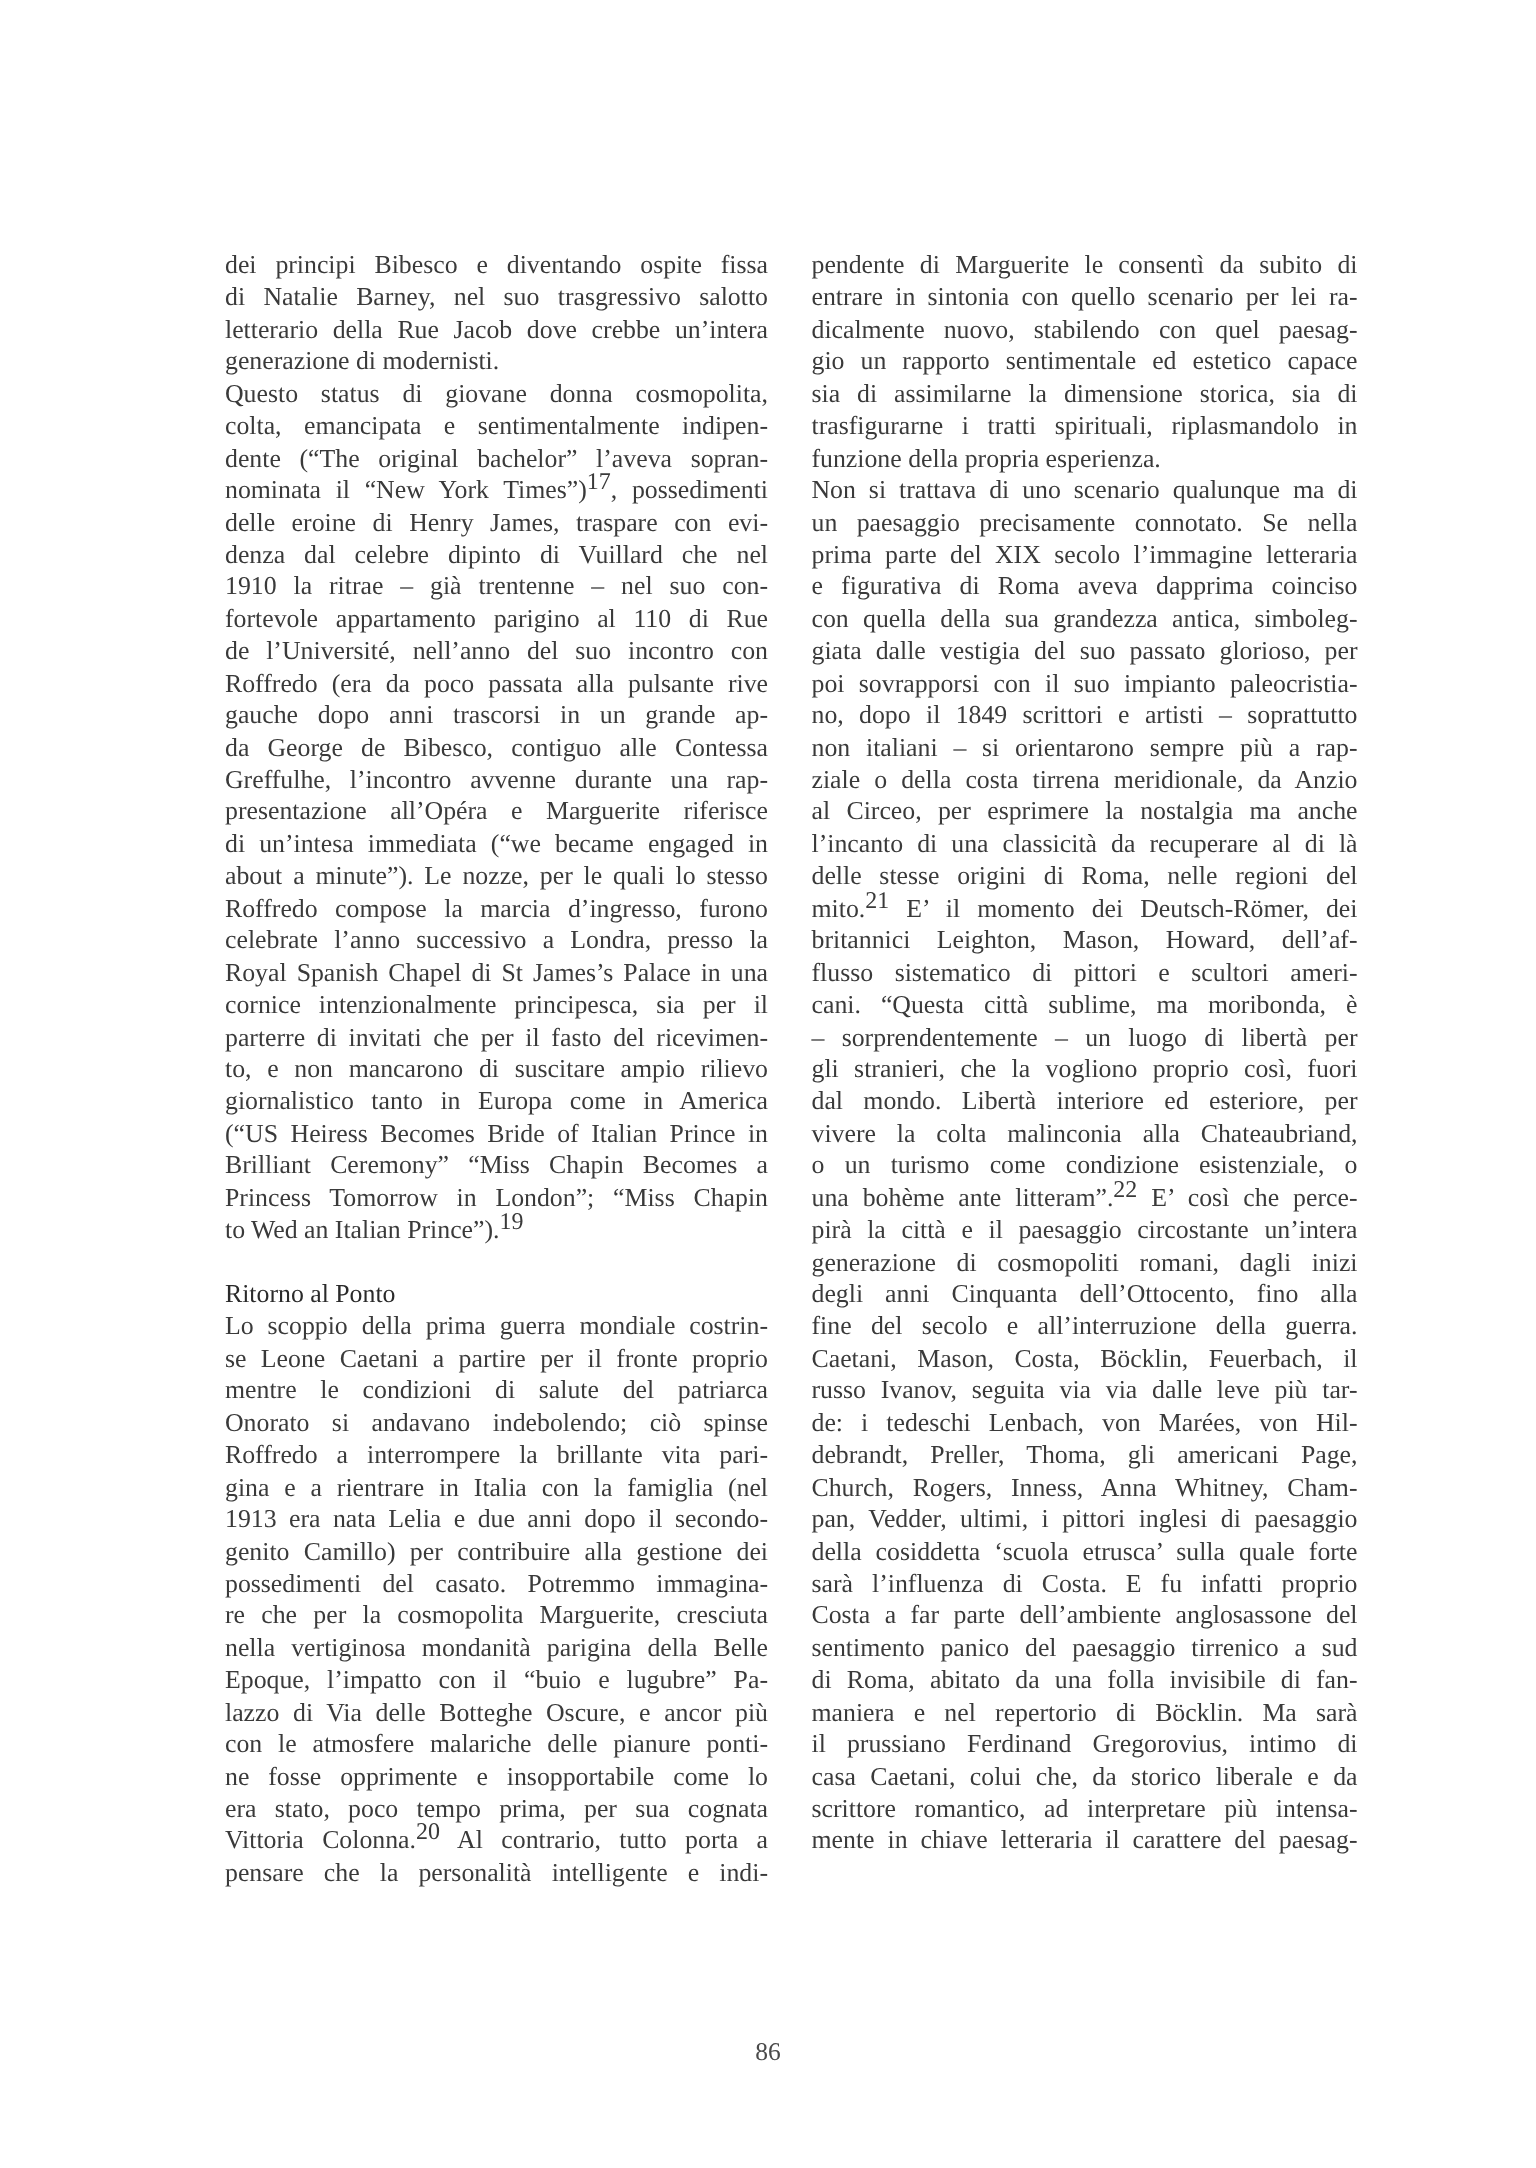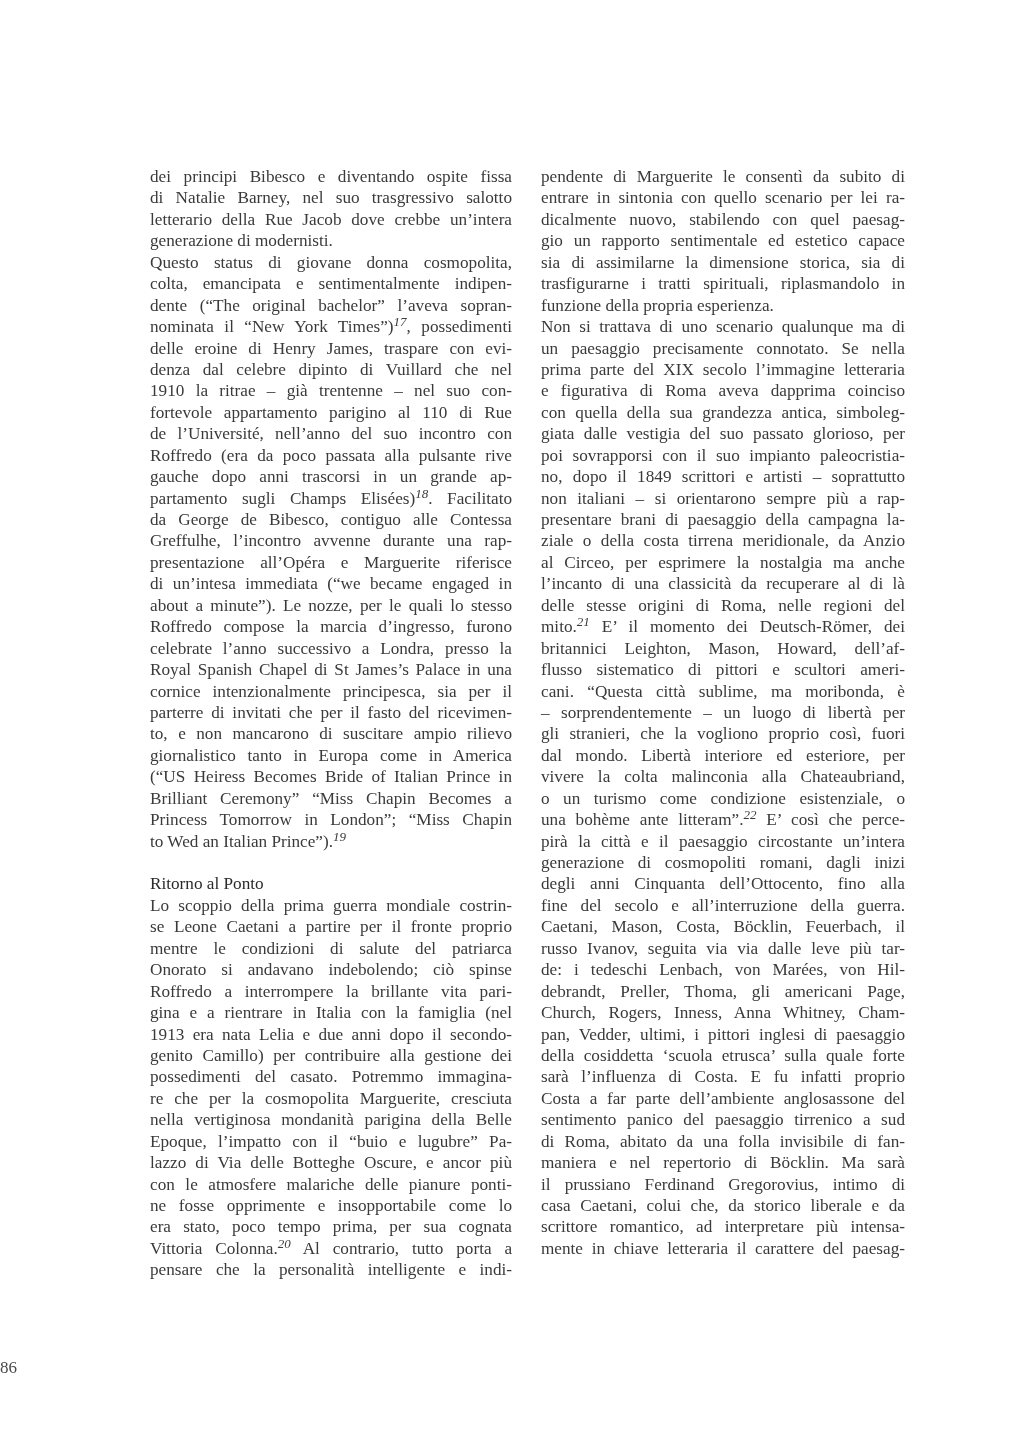--- a/index.html
+++ b/index.html
@@ -5,22 +5,22 @@
   html, body { margin:0; padding:0; background:#ffffff; }
   body { width:1024px; height:1445px; position:relative; overflow:hidden; }
   .page { position:absolute; left:0; top:0; width:896px; height:1445px; background:#ffffff;margin-top:18px; }
   .col { position:absolute; top:148px; width:362px; font-family:"Liberation Serif", "DejaVu Serif", serif; font-size:17.2px; color:#3a3a3a; }
   .col.left { left:150px; }
   .col.right { left:541px; width:364px; }
   .line { display:block; height:21.45px; line-height:21.45px; white-space:nowrap; text-align:justify; text-align-last:justify; overflow:visible; }
   .line.last { text-align-last:left; }
   .gap { display:block; height:21.45px; }
   .heading { display:block; height:21.45px; line-height:21.45px; font-weight:normal; color:#2a2a2a; white-space:nowrap; }
-  sup { font-size:13px; line-height:0; vertical-align:6px;font-style:italic; }
-  .page-number { position:absolute; top:1340px; left:0; width:1024px; text-align:left; font-family:"Liberation Serif", "DejaVu Serif", serif; font-size:17px; color:#4a4a4a; }
+  sup { font-size:16px; line-height:0; vertical-align:6px; }
+  .page-number { position:absolute; top:1340px; left:0; width:1024px; text-align:center; font-family:"Liberation Serif", "DejaVu Serif", serif; font-size:17px; color:#4a4a4a; }
 </style>
 </head>
 <body>
 
 <div class="page">
 
   <div class="col left">
 
     <span class="line">dei principi Bibesco e diventando ospite fissa</span>
     <span class="line">di Natalie Barney, nel suo trasgressivo salotto</span>
@@ -31,21 +31,20 @@
     <span class="line">colta, emancipata e sentimentalmente indipen-</span>
     <span class="line">dente (“The original bachelor” l’aveva sopran-</span>
     <span class="line"><span>nominata il “New York Times”)</span><sup>17</sup><span>, possedimenti</span></span>
     <span class="line">delle eroine di Henry James, traspare con evi-</span>
     <span class="line">denza dal celebre dipinto di Vuillard che nel</span>
     <span class="line">1910 la ritrae – già trentenne – nel suo con-</span>
     <span class="line">fortevole appartamento parigino al 110 di Rue</span>
     <span class="line">de l’Université, nell’anno del suo incontro con</span>
     <span class="line">Roffredo (era da poco passata alla pulsante rive</span>
     <span class="line">gauche dopo anni trascorsi in un grande ap-</span>
-    <span class="line"><span>partamento sugli Champs Elisées)</span><sup>18</sup><span>. Facilitato</span></span>
     <span class="line">da George de Bibesco, contiguo alle Contessa</span>
     <span class="line">Greffulhe, l’incontro avvenne durante una rap-</span>
     <span class="line">presentazione all’Opéra e Marguerite riferisce</span>
     <span class="line">di un’intesa immediata (“we became engaged in</span>
     <span class="line">about a minute”). Le nozze, per le quali lo stesso</span>
     <span class="line">Roffredo compose la marcia d’ingresso, furono</span>
     <span class="line">celebrate l’anno successivo a Londra, presso la</span>
     <span class="line">Royal Spanish Chapel di St James’s Palace in una</span>
     <span class="line">cornice intenzionalmente principesca, sia per il</span>
     <span class="line">parterre di invitati che per il fasto del ricevimen-</span>
@@ -91,21 +90,20 @@
 
     <span class="line">Non si trattava di uno scenario qualunque ma di</span>
     <span class="line">un paesaggio precisamente connotato. Se nella</span>
     <span class="line">prima parte del XIX secolo l’immagine letteraria</span>
     <span class="line">e figurativa di Roma aveva dapprima coinciso</span>
     <span class="line">con quella della sua grandezza antica, simboleg-</span>
     <span class="line">giata dalle vestigia del suo passato glorioso, per</span>
     <span class="line">poi sovrapporsi con il suo impianto paleocristia-</span>
     <span class="line">no, dopo il 1849  scrittori e artisti – soprattutto</span>
     <span class="line">non italiani – si orientarono sempre più a rap-</span>
-    <span class="line">presentare brani di paesaggio della campagna la-</span>
     <span class="line">ziale o della costa tirrena meridionale, da Anzio</span>
     <span class="line">al Circeo, per esprimere la nostalgia ma anche</span>
     <span class="line">l’incanto di una classicità da recuperare al di là</span>
     <span class="line">delle stesse origini di Roma, nelle regioni del</span>
     <span class="line"><span>mito.</span><sup>21</sup><span> E’ il momento dei Deutsch-Römer, dei</span></span>
     <span class="line">britannici Leighton, Mason, Howard, dell’af-</span>
     <span class="line">flusso sistematico di pittori e scultori ameri-</span>
     <span class="line">cani. “Questa città sublime, ma moribonda, è</span>
     <span class="line">– sorprendentemente – un luogo di libertà per</span>
     <span class="line">gli stranieri, che la vogliono proprio così, fuori</span>

